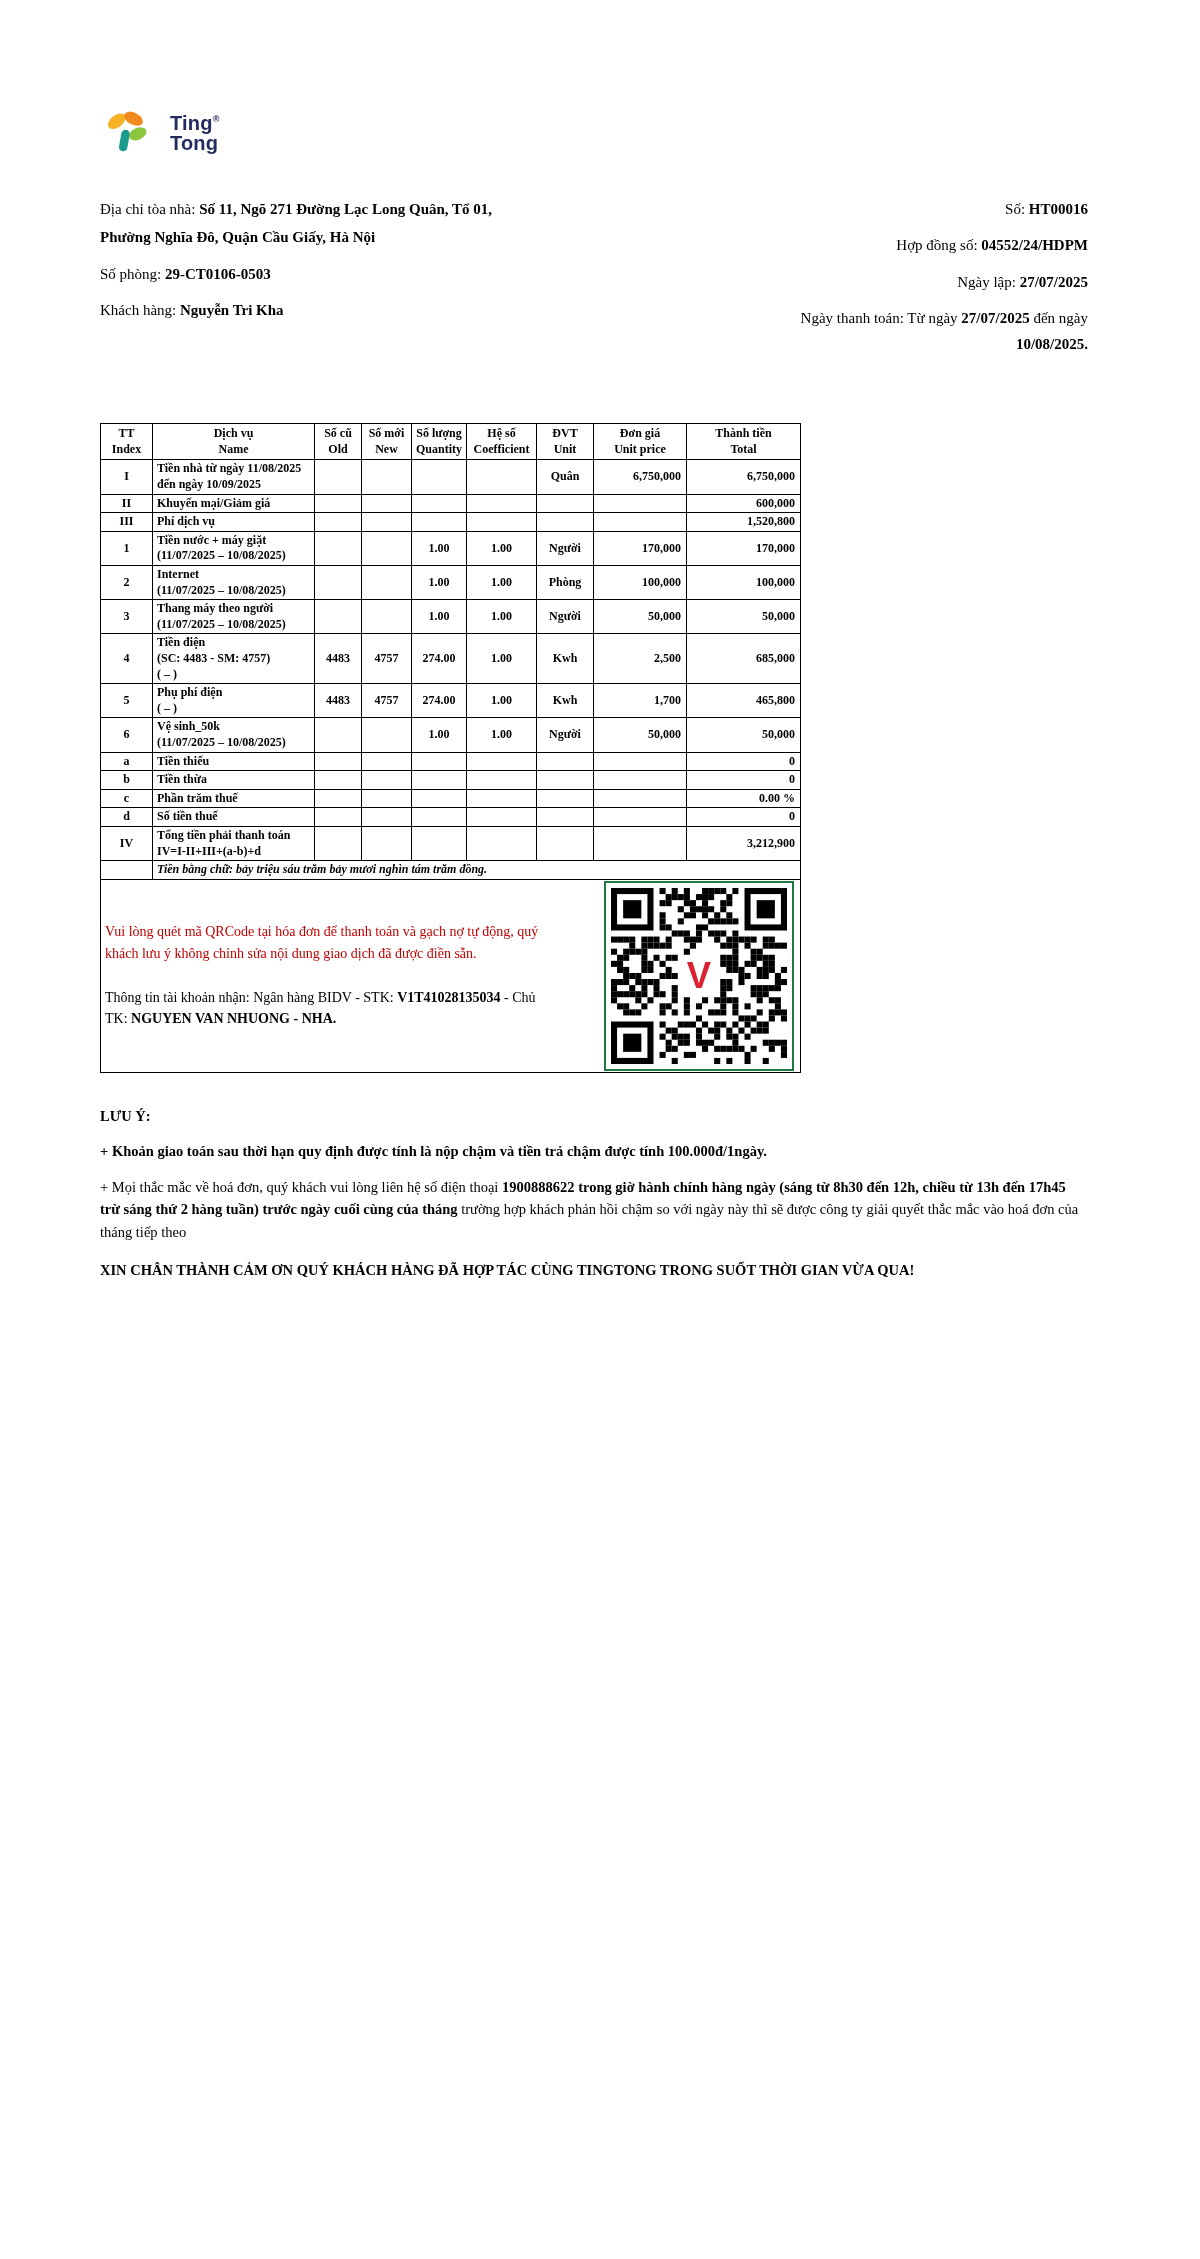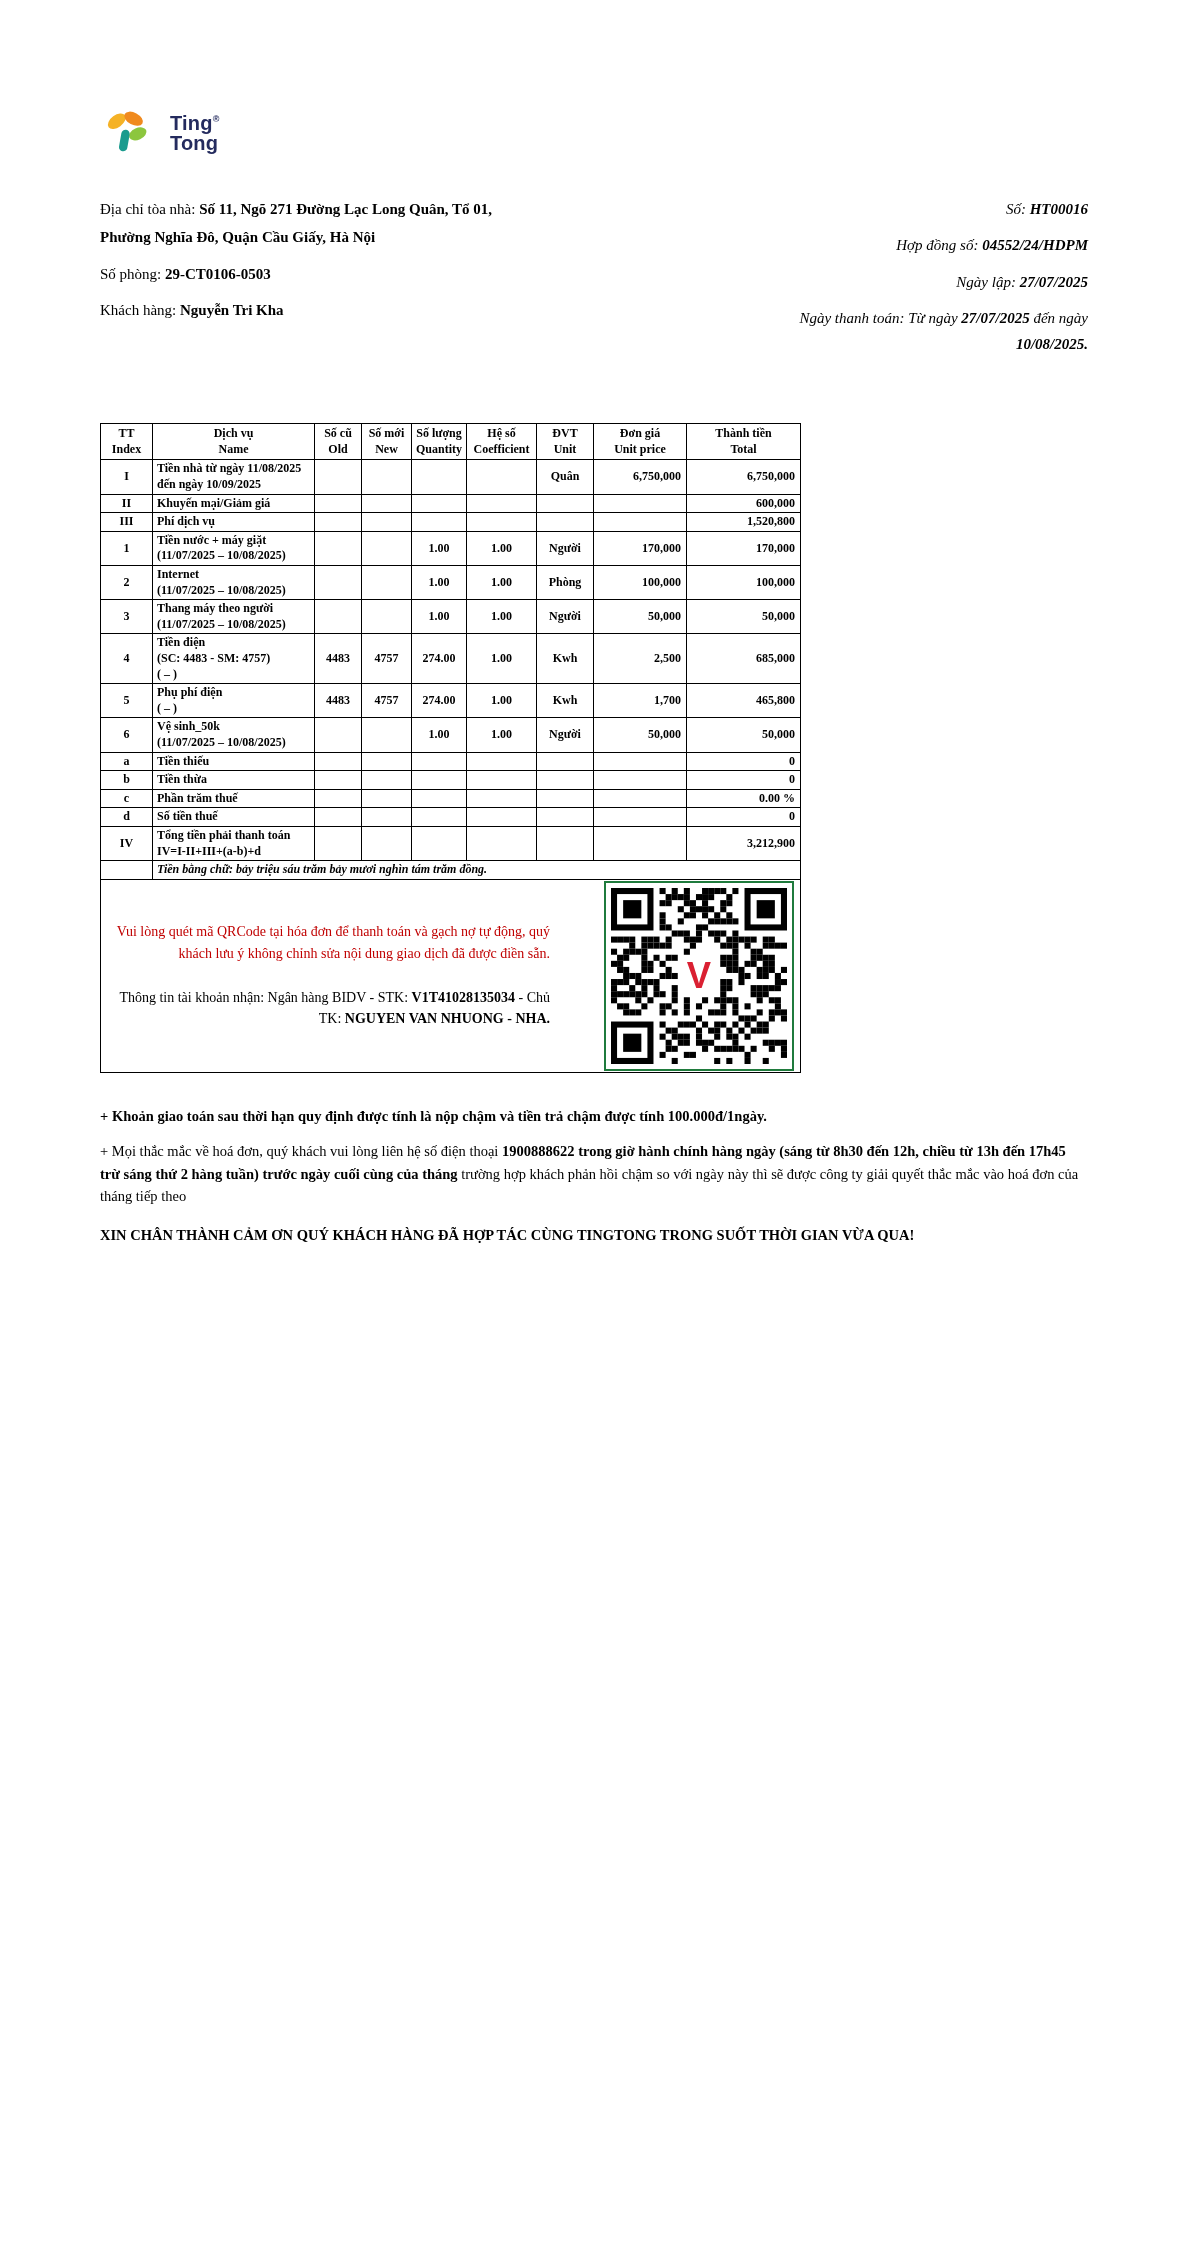--- a/index.html
+++ b/index.html
@@ -25,38 +25,38 @@
     font-size:20px; line-height:1.02; letter-spacing:.2px;
   }
   .reg { font-size:9px; vertical-align:super; }
   .title { width:620px; text-align:right; font-weight:bold; font-size:19px; line-height:1.45; margin-top:6px; }
 
   
   .info-row { display:flex; justify-content:space-between; margin-top:36px; }
   .info-left { width:430px; }
   .info-left p { margin-bottom:9px; line-height:1.85; }
   .info-right { width:500px; text-align:right; }
-  .info-right p { margin-bottom:10px; line-height:1.75;font-style:italic; }
+  .info-right p { margin-bottom:10px; line-height:1.75; }
   .block { display:block; }
 
   
   .invoice-table { border-collapse:collapse; width:700px; margin-top:56px; font-size:12px; table-layout:fixed; }
   .invoice-table th, .invoice-table td {
     border:1px solid #000; padding:1px 4px; font-weight:bold; line-height:1.3;
   }
   .invoice-table th { text-align:center; vertical-align:middle; padding:2px 2px; }
   .invoice-table td { vertical-align:middle; }
   td.c-name { text-align:left; vertical-align:top; }
   td.c-name div { white-space:nowrap; }
   td.c-center { text-align:center; }
   td.c-money { text-align:right; padding-right:5px; }
   .words-cell { font-weight:normal; font-style:italic; padding:3px 6px; }
 
   
-  .qr-cell { padding:12px 6px 12px 46px;text-align:right; }
+  .qr-cell { padding:12px 6px 12px 46px; }
   .qr-flex { display:flex; justify-content:space-between; align-items:center; }
   .qr-texts { width:445px; font-weight:normal; font-size:14px; }
   .notice-red { color:var(--notice-red); line-height:1.55; }
   .account { margin-top:22px; line-height:1.55; }
   .qr-box { border:2px solid var(--qr-border-green); background:#fff; padding:5px; margin-right:2px; }
   .qr-box svg { display:block; }
 
   
   .footer { margin-top:32px; font-size:14.5px; }
   .footer p { margin-bottom:13px; line-height:1.55; }
@@ -647,18 +647,19 @@
                   <text x="87" y="99" text-anchor="middle" font-family="Liberation Sans, sans-serif" font-size="36" font-weight="bold" fill="#DA2032">V</text>
                 </svg>
             </div>
           </div>
         </td>
       </tr>
     </tbody>
   </table>
 
   <div class="footer">
+    <p class="bold">LƯU Ý:</p>
     <p class="bold">+ Khoản giao toán sau thời hạn quy định được tính là nộp chậm và tiền trả chậm được tính 100.000đ/1ngày.</p>
     <p><span>+ Mọi thắc mắc về hoá đơn, quý khách vui lòng liên hệ số điện thoại </span><b>1900888622 trong giờ hành chính hàng ngày (sáng từ 8h30 đến 12h, chiều từ 13h đến 17h45 trừ sáng thứ 2 hàng tuần)</b><b> trước ngày cuối cùng của tháng </b><span>trường hợp khách phản hồi chậm so với ngày này thì sẽ được công ty giải quyết thắc mắc vào hoá đơn của tháng tiếp theo</span></p>
     <p class="bold thanks">XIN CHÂN THÀNH CẢM ƠN QUÝ KHÁCH HÀNG ĐÃ HỢP TÁC CÙNG TINGTONG TRONG SUỐT THỜI GIAN VỪA QUA!</p>
   </div>
 
 </div>
 
 </body></html>

